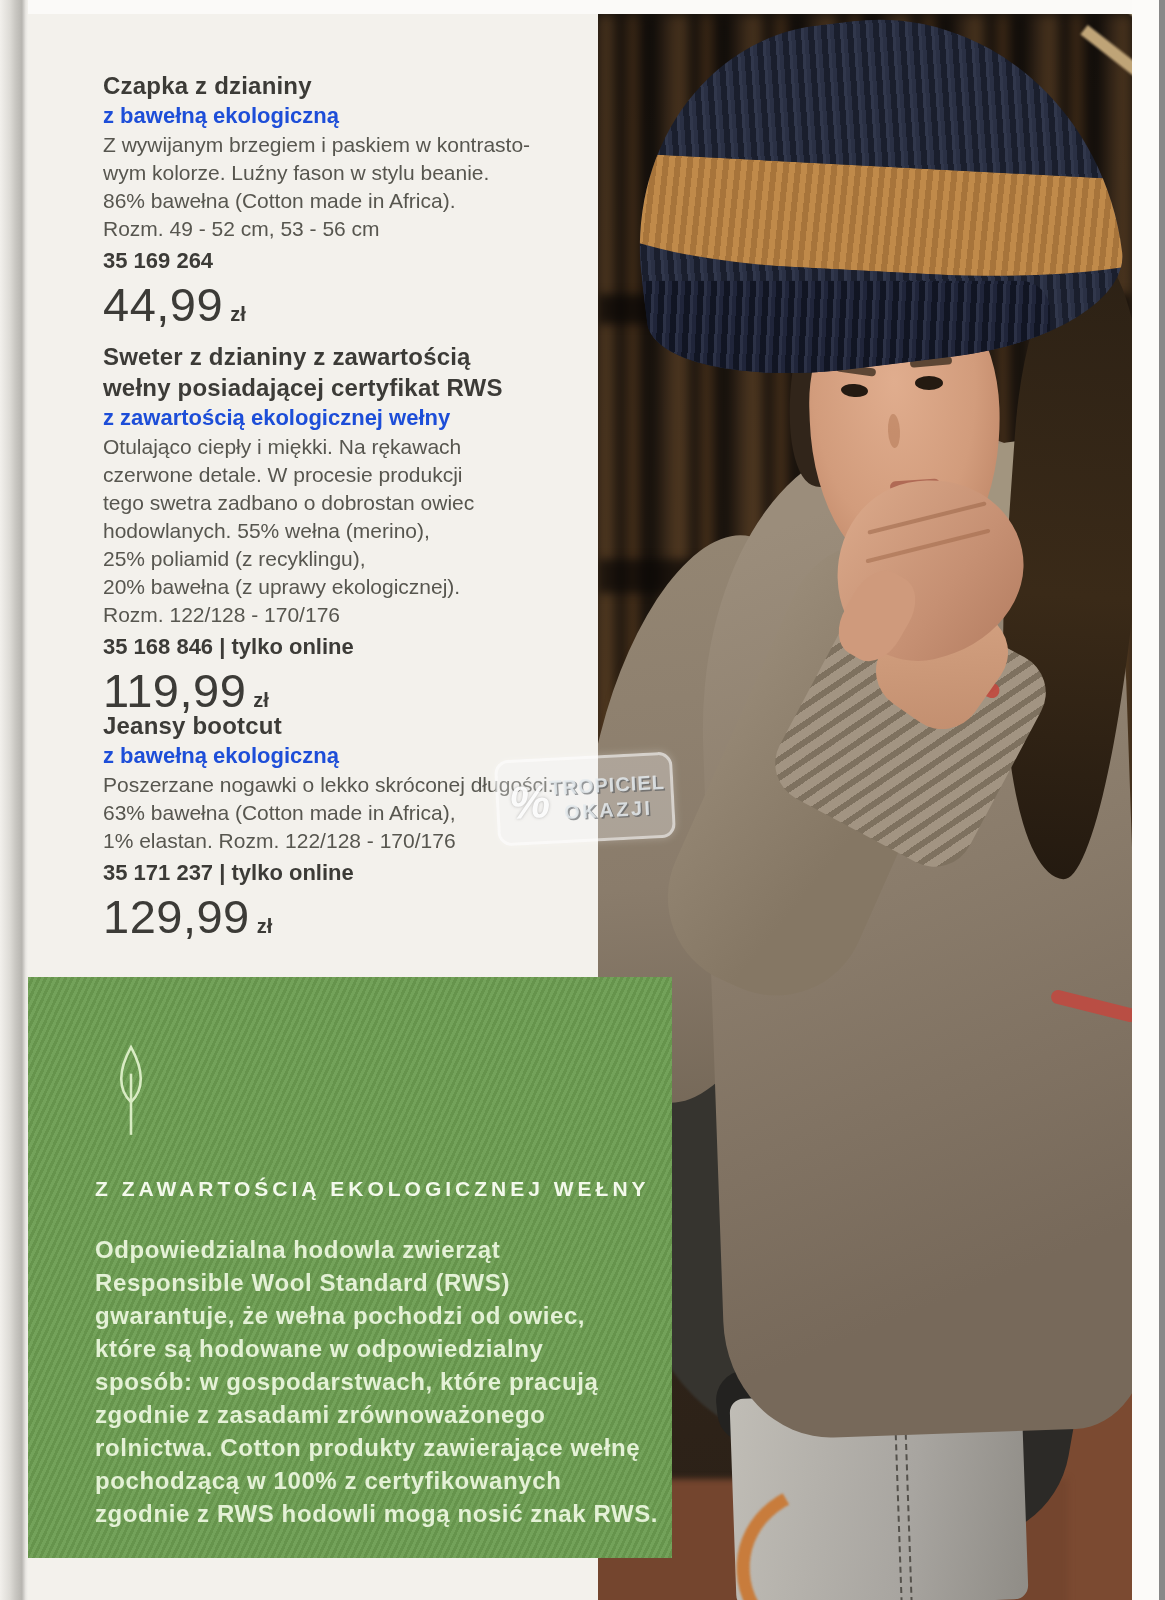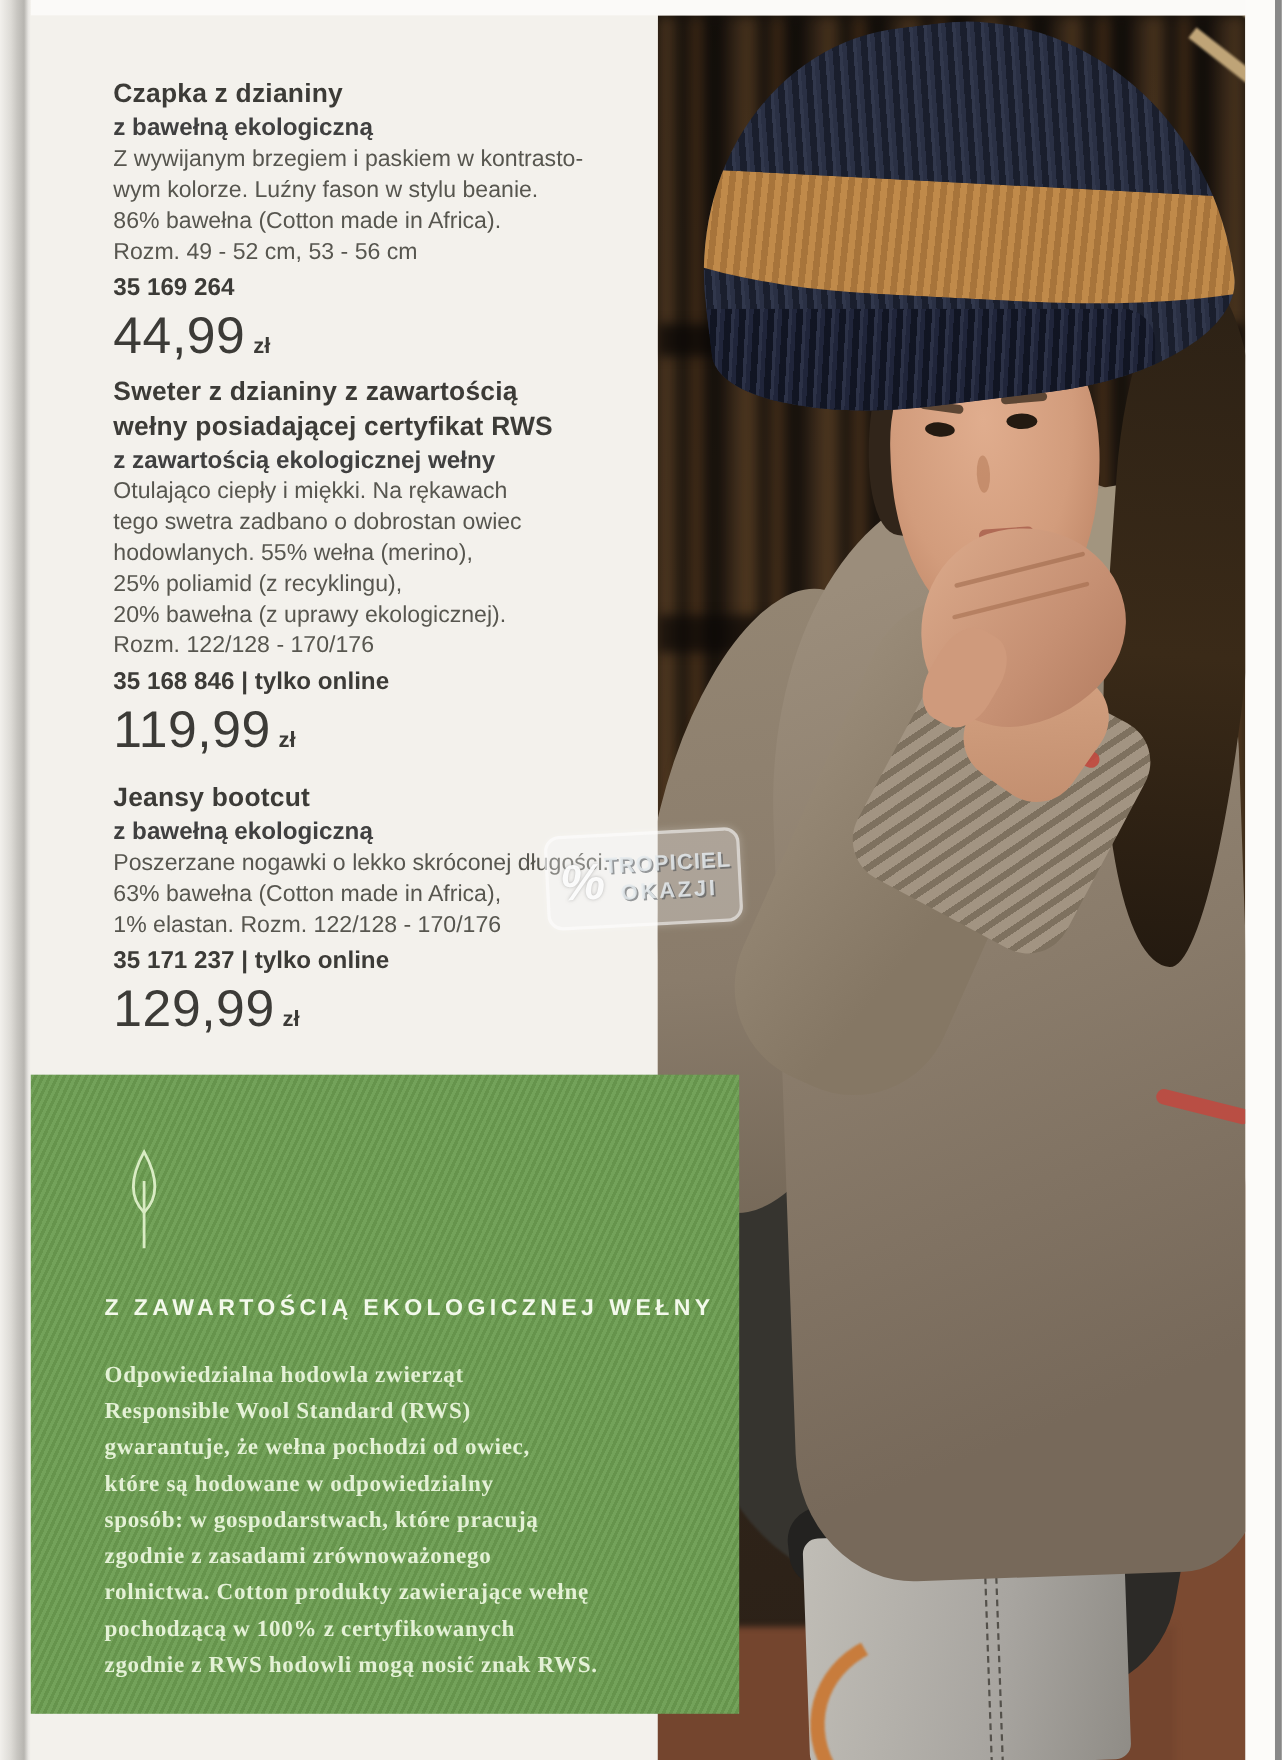--- a/index.html
+++ b/index.html
@@ -17,21 +17,21 @@
     position:absolute; left:1132px; top:0; width:33px; height:1600px;
     background:#fcfbf9;
   }
   .scan-edge-top { position:absolute; left:0; top:0; width:1165px; height:14px; background:#fbfaf8; }
 
   
   .products { position:absolute; left:103px; top:0; width:485px; z-index:3; }
   .product { position:absolute; left:0; width:100%; }
   .p1 { top:70px; } .p2 { top:341px; } .p3 { top:710px; }
   .product-title { font-size:24px; line-height:31px; font-weight:700; color:#3c3b37; letter-spacing:.2px; white-space:nowrap; }
-  .eco-label { font-size:22px; line-height:30px; font-weight:700; color:#404040; white-space:nowrap; }
+  .eco-label { font-size:22px; line-height:30px; font-weight:700; color:#1d4ed8; white-space:nowrap; }
   .desc-line { font-size:21px; line-height:28px; font-weight:400; color:#57564f; white-space:nowrap; }
   .prod-code { font-size:22px; line-height:30px; font-weight:700; color:#3c3b37; margin-top:3px; white-space:nowrap; }
   .price-row { margin-top:9px; color:#3c3b37; white-space:nowrap; }
   .price-num { font-size:47px; line-height:40px; font-weight:400; letter-spacing:.5px; }
   .price-cur { font-size:20px; font-weight:700; margin-left:7px; }
 
   
   .photo { position:absolute; left:598px; top:14px; width:534px; height:1586px; overflow:hidden; z-index:1; }
   .photo * { position:absolute; }
   .ph-base { left:0; top:0; right:0; bottom:0;
@@ -108,21 +108,21 @@
   .ph-thumb { left:248px; top:556px; width:62px; height:92px; background:#cf9a7c; border-radius:40%; transform:rotate(30deg); }
 
   
   .eco-box { position:absolute; left:28px; top:977px; width:644px; height:581px; z-index:4;
     background:#6c9d51;
     background-image:repeating-linear-gradient(115deg, rgba(255,255,255,.05) 0 3px, rgba(0,0,0,.06) 3px 6px); }
   .eco-box .leaf { position:absolute; left:82px; top:64px; width:42px; height:102px; }
   .eco-heading { position:absolute; left:67px; top:200px; font-size:21px; font-weight:700;
     letter-spacing:4px; color:#f3f9eb; white-space:nowrap; }
   .eco-body { position:absolute; left:67px; top:256px; }
-  .eco-line { font-size:21px; line-height:33px; font-weight:700; letter-spacing:.6px; color:#e4f1d6; white-space:nowrap;font-family:Liberation Serif, serif; }
+  .eco-line { font-size:24px; line-height:33px; font-weight:700; letter-spacing:.6px; color:#e4f1d6; white-space:nowrap; }
 
   
   .watermark { position:absolute; left:496px; top:756px; width:178px; height:86px; z-index:6;
     background:rgba(250,250,252,.30); border:3px solid rgba(255,255,255,.5); border-radius:14px;
     box-shadow:0 0 8px rgba(255,255,255,.25);
     transform:rotate(-3deg); display:flex; align-items:center; padding:0 10px; box-sizing:border-box; }
   .wm-pct { font-size:46px; font-style:italic; font-weight:700; color:rgba(255,255,255,.92);
     text-shadow:0 0 3px rgba(120,120,120,.5); flex:0 0 auto; }
   .wm-text { flex:1; text-align:center; color:rgba(228,234,237,.85);
     text-shadow:1.5px 1.5px 0 rgba(70,75,80,.55); font-weight:700; }
@@ -197,20 +197,21 @@
       <div class="price-row">
         <span class="price-num">44,99</span><span class="price-cur">zł</span>
       </div>
     </div>
 
     <div class="product p2">
       <div class="product-title">Sweter z dzianiny z zawartością</div>
       <div class="product-title">wełny posiadającej certyfikat RWS</div>
       <div class="eco-label">z zawartością ekologicznej wełny</div>
       <div class="desc-line">Otulająco ciepły i miękki. Na rękawach</div>
+      <div class="desc-line">czerwone detale. W procesie produkcji</div>
       <div class="desc-line">tego swetra zadbano o dobrostan owiec</div>
       <div class="desc-line">hodowlanych. 55% wełna (merino),</div>
       <div class="desc-line">25% poliamid (z recyklingu),</div>
       <div class="desc-line">20% bawełna (z uprawy ekologicznej).</div>
       <div class="desc-line">Rozm. 122/128 - 170/176</div>
       <div class="prod-code">35 168 846 | tylko online</div>
       <div class="price-row">
         <span class="price-num">119,99</span><span class="price-cur">zł</span>
       </div>
     </div>

